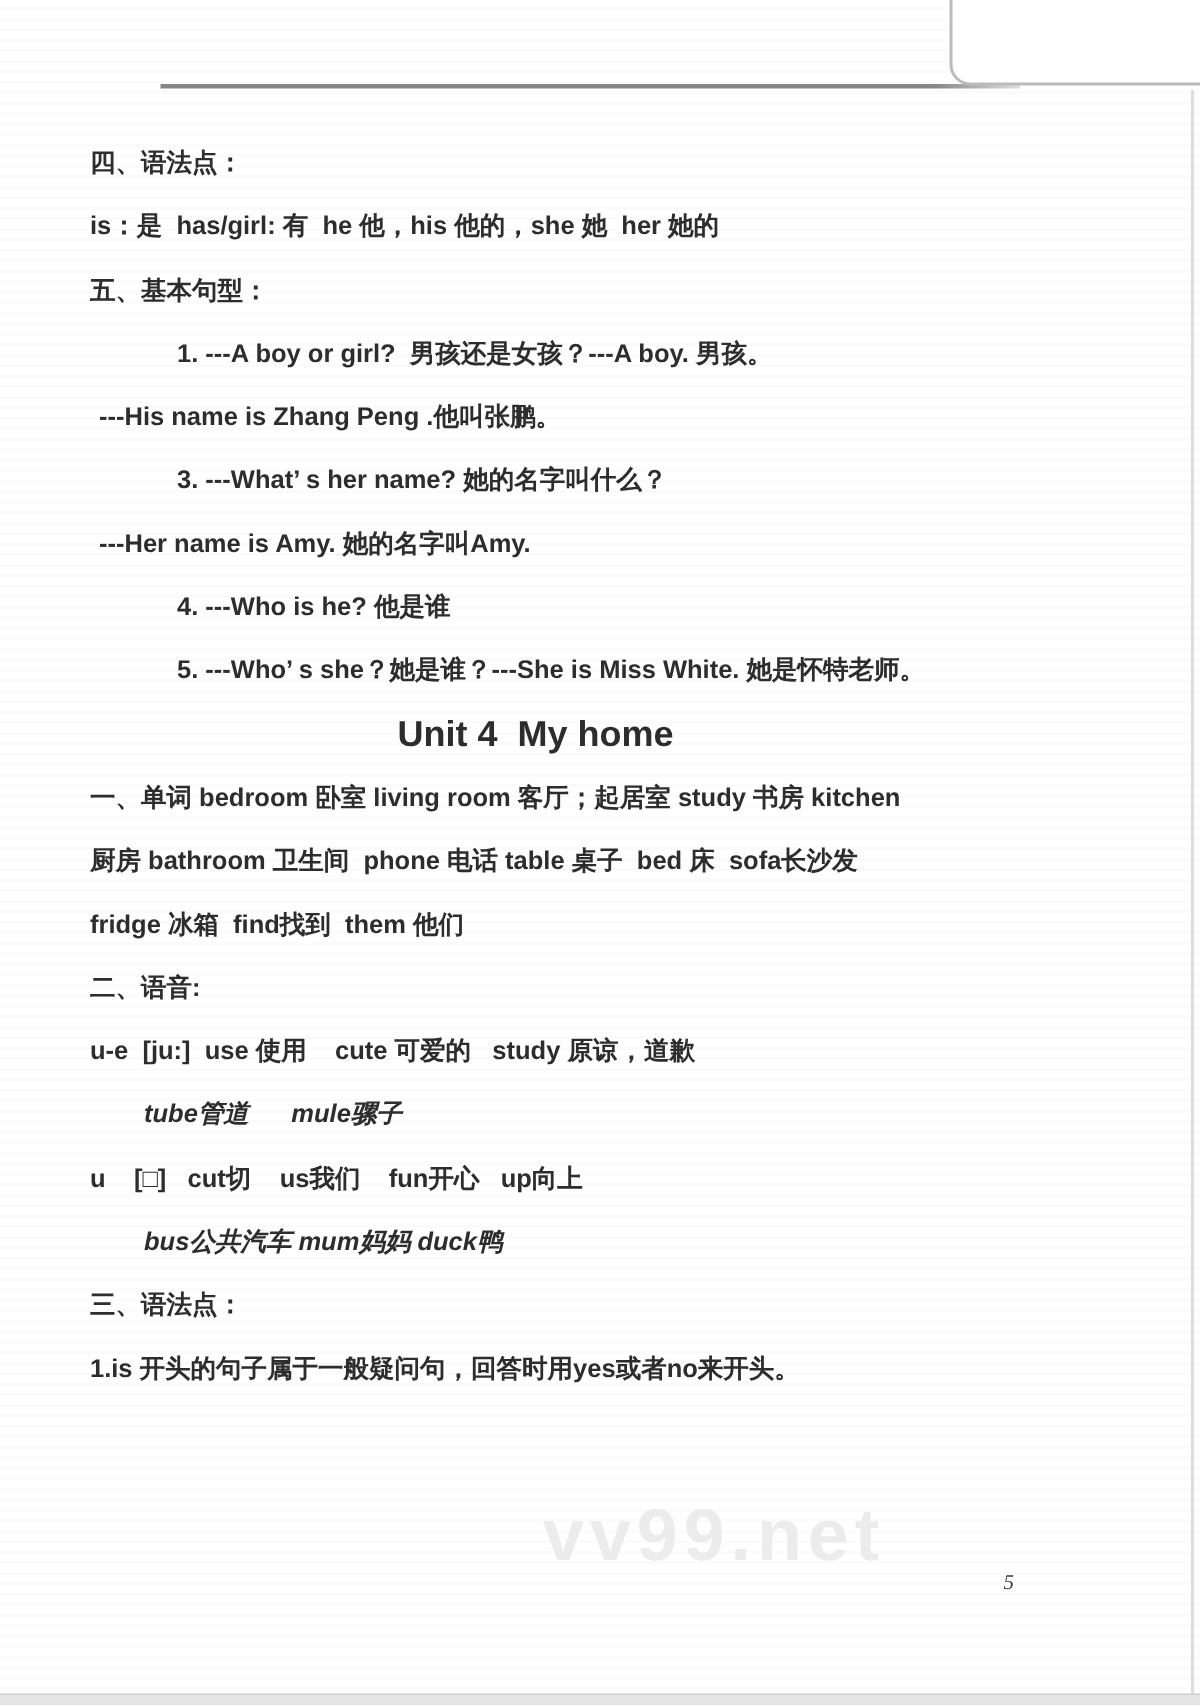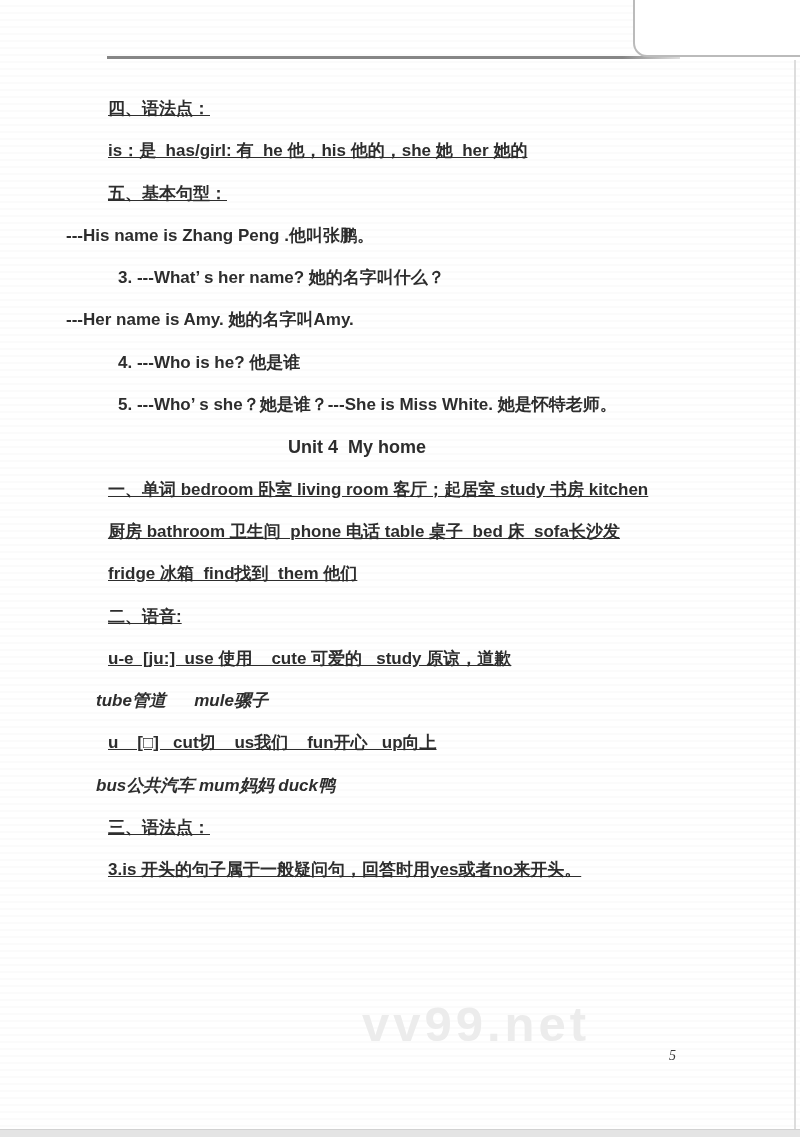--- a/index.html
+++ b/index.html
@@ -92,62 +92,63 @@
   }
   .line {
     height: 42.3px;
     line-height: 22px;
     font-size: 17px;
     font-weight: 700;
     color: #2d2d2d;
     white-space: pre-wrap;
     overflow: visible;
   }
-  .m0 { margin-left: 108px; text-decoration: underline; }          
+  .m0 { margin-left: 60px; }          
   .m1 { margin-left: 118px; }          
   .m2 { margin-left: 66px; }          
   .m3 { margin-left: 96px; font-style: italic; }          
   .center {
     margin-left: 0;
     width: 100%;
     box-sizing: border-box;
     text-align: center;
     padding-right: 86px;
-    font-size: 18px;
+    font-size: 24px;
   }
 </style>
 </head>
 <body>
 
 <div class="page">
 
   <div class="header-rule"></div>
   <div class="corner-card"></div>
   <div class="page-edge-line"></div>
 
   <div class="watermark">vv99.net</div>
 
   <div class="doc">
     <div class="line m0">四、语法点：</div>
     <div class="line m0">is：是  has/girl: 有  he 他，his 他的，she 她  her 她的</div>
     <div class="line m0">五、基本句型：</div>
+    <div class="line m1">1. ---A boy or girl?  男孩还是女孩？---A boy. 男孩。</div>
     <div class="line m2">---His name is Zhang Peng .他叫张鹏。</div>
     <div class="line m1">3. ---What’ s her name? 她的名字叫什么？</div>
     <div class="line m2">---Her name is Amy. 她的名字叫Amy.</div>
     <div class="line m1">4. ---Who is he? 他是谁</div>
     <div class="line m1">5. ---Who’ s she？她是谁？---She is Miss White. 她是怀特老师。</div>
     <div class="line center">Unit 4  My home</div>
     <div class="line m0">一、单词 bedroom 卧室 living room 客厅；起居室 study 书房 kitchen</div>
     <div class="line m0">厨房 bathroom 卫生间  phone 电话 table 桌子  bed 床  sofa长沙发</div>
     <div class="line m0">fridge 冰箱  find找到  them 他们</div>
     <div class="line m0">二、语音:</div>
     <div class="line m0">u-e  [ju:]  use 使用    cute 可爱的   study 原谅，道歉</div>
     <div class="line m3">tube管道      mule骡子</div>
     <div class="line m0">u    [□]   cut切    us我们    fun开心   up向上</div>
     <div class="line m3">bus公共汽车 mum妈妈 duck鸭</div>
     <div class="line m0">三、语法点：</div>
-    <div class="line m0">3.is 开头的句子属于一般疑问句，回答时用yes或者no来开头。</div>
+    <div class="line m0">1.is 开头的句子属于一般疑问句，回答时用yes或者no来开头。</div>
   </div>
 
   <div class="page-number">5</div>
 
   <div class="bottom-bar"></div>
 </div>
 
 </body></html>

